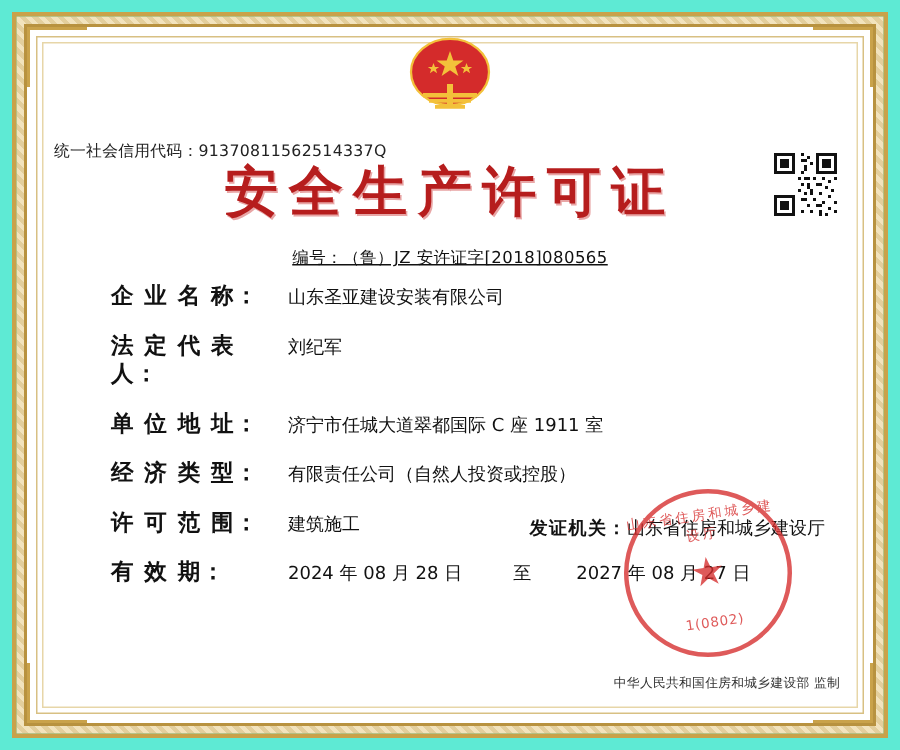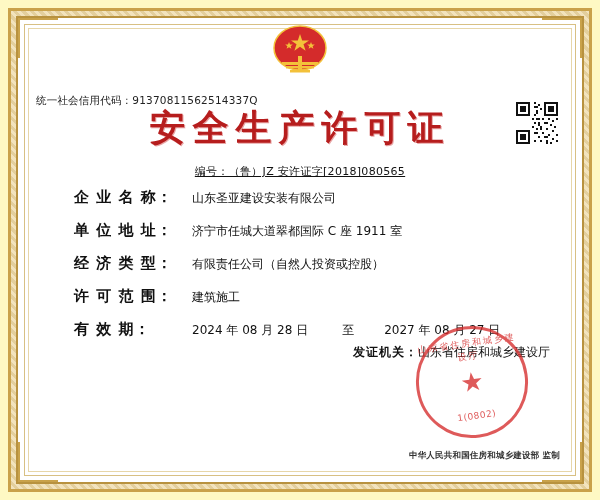--- a/index.html
+++ b/index.html
@@ -10,21 +10,21 @@
     width: 600px;
     height: 500px;
     background: #ffffff;
     font-family: "DejaVu Sans", "Liberation Sans", sans-serif;
     overflow: hidden;
   }
   .cert {
     position: relative;
     width: 600px;
     height: 500px;
-    background: #fef9c3;
+    background: #5eead4;
     box-sizing: border-box;
   }
   
   .frame-outer {
     position: absolute;
     left: 8px;
     top: 8px;
     right: 8px;
     bottom: 8px;
     border: 3px solid #c9a24a;
@@ -230,21 +230,20 @@
     letter-spacing: 2px;
   }
 
   .footer {
     position: absolute;
     right: 4px;
     bottom: 2px;
     font-size: 8.5px;
     color: #333;
     letter-spacing: 0.2px;
-    font-weight: bold;
   }
 </style>
 </head>
 <body>
 
 <div class="cert">
 
   <div class="frame-outer"></div>
   <div class="frame-mid"></div>
   <div class="frame-inner"></div>
@@ -325,20 +324,24 @@
 
     <div class="cert-number">编号：（鲁）JZ 安许证字[2018]080565</div>
 
     <div class="fields">
 
       <div class="row">
         <div class="label">企 业 名 称：</div>
         <div class="value">山东圣亚建设安装有限公司</div>
       </div>
 
+      <div class="row">
+        <div class="label">法 定 代 表 人：</div>
+        <div class="value">刘纪军</div>
+      </div>
 
       <div class="row">
         <div class="label">单 位 地 址：</div>
         <div class="value">济宁市任城大道翠都国际 C 座 1911 室</div>
       </div>
 
       <div class="row">
         <div class="label">经 济 类 型：</div>
         <div class="value">有限责任公司（自然人投资或控股）</div>
       </div>

